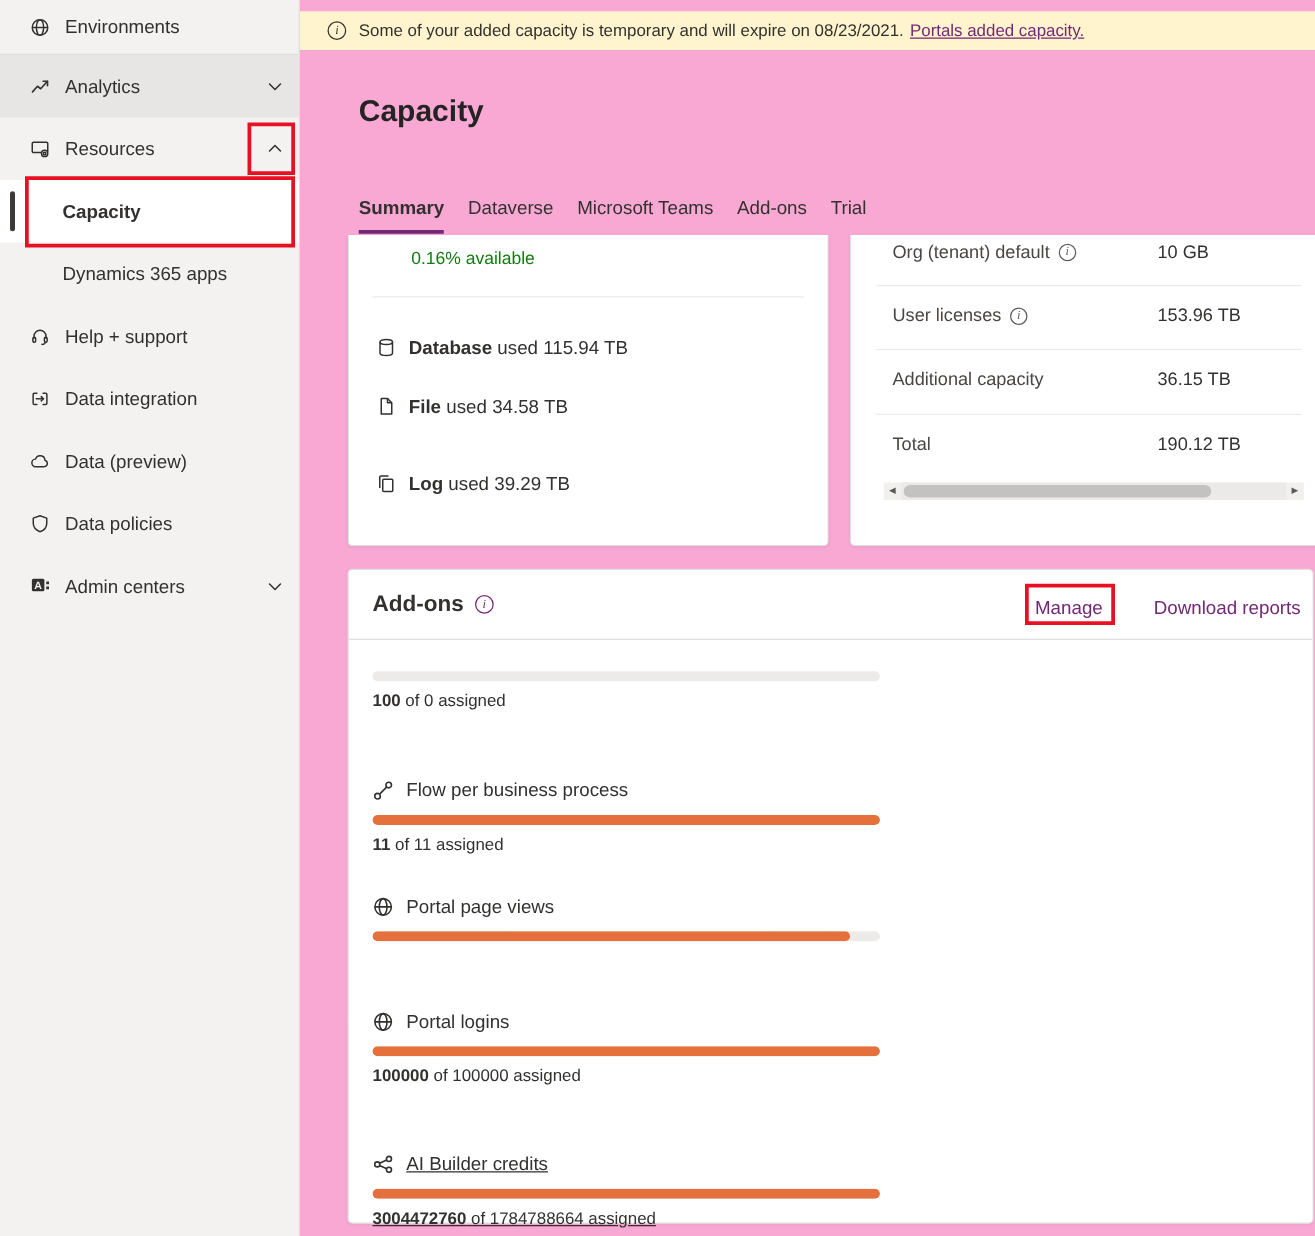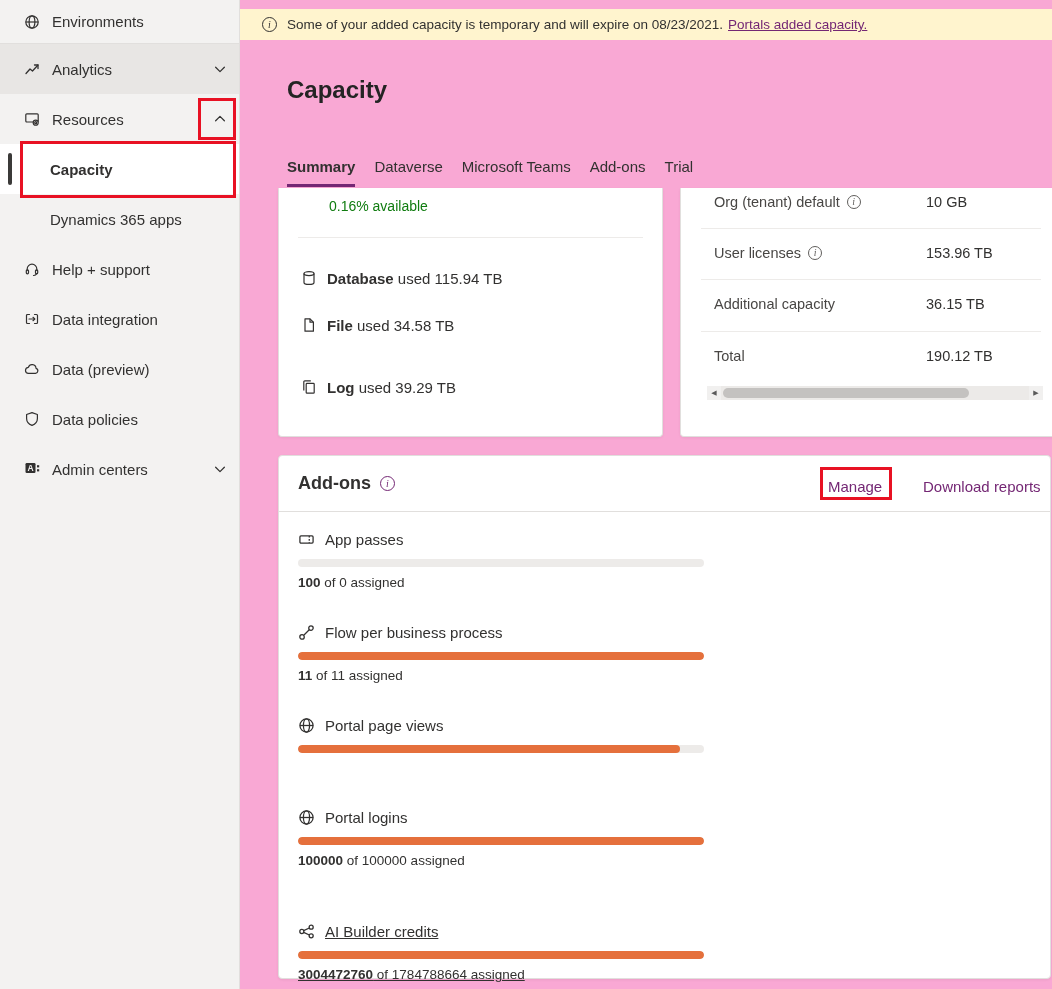--- a/index.html
+++ b/index.html
@@ -307,29 +307,20 @@
   <section class="card addons-card">
     <div class="addons-title">
       <span>Add-ons</span>
       <span class="info-i">i</span>
     </div>
     <a class="addons-link link-manage">Manage</a>
     <a class="addons-link link-download">Download reports</a>
     <div class="addons-divider"></div>
 
     <div class="addon-item" style="top:72px;">
-      <div class="addon-head">
-        <span class="addon-icon">
-          <svg viewBox="0 0 16 16" fill="none" stroke="#323130" stroke-width="1.2">
-              <rect x="1.8" y="4.6" width="12.4" height="6.8" rx="1"></rect>
-              <path d="M10.6 4.6v6.8" stroke-dasharray="1.6 1.4"></path>
-            </svg>
-        </span>
-        <span>App passes</span>
-      </div>
       <div class="bar">
         <div class="bar-fill" style="width: 0%;"></div>
       </div>
       <div class="assigned"><span class="b">100</span><span> of 0 assigned</span></div>
     </div>
 
     <div class="addon-item" style="top:165px;">
       <div class="addon-head">
         <span class="addon-icon">
           <svg viewBox="0 0 16 16" fill="none" stroke="#323130" stroke-width="1.2">

